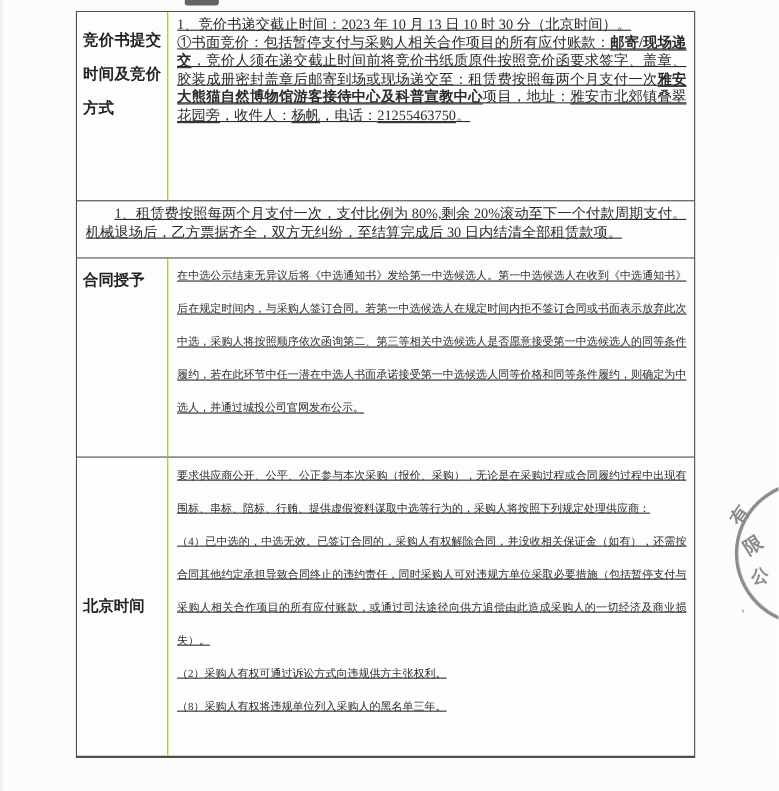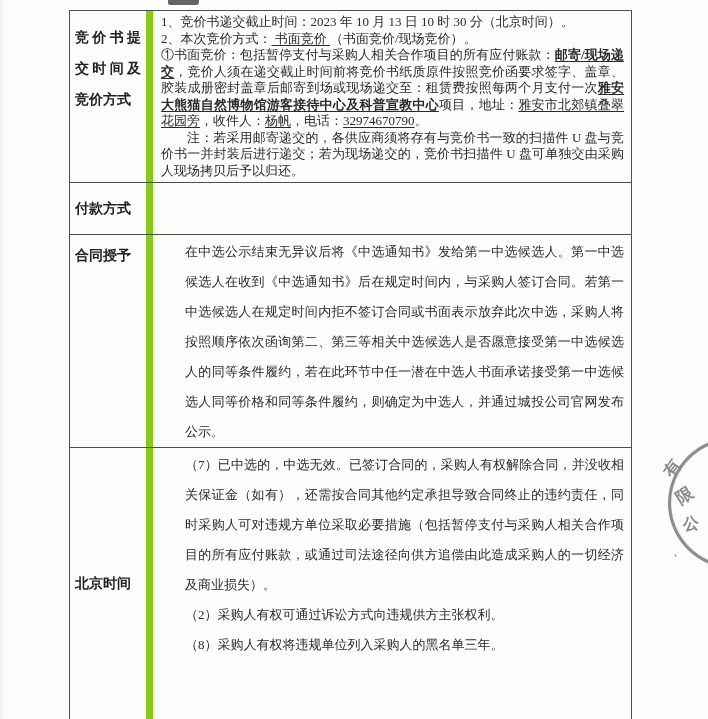--- a/index.html
+++ b/index.html
@@ -19,37 +19,37 @@
     background:#3d3d3d; border-radius:0 0 3px 2px; opacity:.8;
   }
   .doc-table{
     position:absolute; left:69px; top:10px; width:563px;
     border:1px solid #4e4e4e; border-bottom-width:2px;
     background:rgba(255,255,255,0.35);
   }
   .trow{ display:flex; }
   .trow + .trow{ border-top:1px solid #4e4e4e; }
   .hcell{
-    flex:0 0 83px; width:83px; border-right:7px solid #84cc16;
+    flex:0 0 83px; width:83px; border-right:1px solid #84cc16;
     font-weight:bold; font-size:14px; color:#222;
     padding:0 5px; display:flex; justify-content:center;
     text-align:justify;
   }
   .hcell span{ display:block; width:71px; }
   .halign-top{ align-items:flex-start; }
   .halign-top span{ padding-top:11px; }
   .halign-center{ align-items:center; }
   .lh-wide-hdr span{ line-height:31px; }
   .lh-norm-hdr span{ line-height:20px; }
-  .ccell{ flex:1 1 auto; overflow:hidden; }
+  .ccell{ flex:1 1 auto; overflow:hidden;text-decoration:underline; }
   .ccell p{ text-align:justify; }
   .tight{ padding:3px 7px 2px 8px; }
   .tight p{ font-size:13px; line-height:16.5px; }
   .wide{ padding:2px 7px 0 8px; }
-  .wide p{ font-size:13px; line-height:30px;margin-left:24px; }
+  .wide p{ font-size:10px; line-height:30px; }
   .row-0{ min-height:171px; }
   .row-1{ min-height:52px; }
   .row-2{ min-height:181px; }
   .row-3{ min-height:272px; }
   p.indent{ text-indent:2em; }
   .u{ text-decoration:underline; text-underline-offset:2px; }
   .b{ font-weight:bold; }
   
   .seal{
     position:absolute; left:638px; top:424px; width:70px; height:170px;
@@ -77,47 +77,46 @@
   <div class="smudge"></div>
 
   <div class="doc-table">
 
     <div class="trow row-0">
       <div class="hcell halign-top lh-wide-hdr">
         <span>竞价书提交时间及竞价方式</span>
       </div>
       <div class="ccell tight">
           <p><span>1、竞价书递交截止时间：2023 年 10 月 13 日 10 时 30 分（北京时间）。</span></p>
-          <p><span>2、本次竞价方式：</span><span class="u">&nbsp;书面竞价&nbsp;</span><span>（书面竞价/现场竞价）。</span></p>
-          <p><span>①书面竞价：包括暂停支付与采购人相关合作项目的所有应付账款：</span><span class="u b">邮寄/现场递交</span><span>，竞价人须在递交截止时间前将竞价书纸质原件按照竞价函要求签字、盖章、胶装成册密封盖章后邮寄到场或现场递交至：租赁费按照每两个月支付一次</span><span class="u b">雅安大熊猫自然博物馆游客接待中心及科普宣教中心</span><span>项目，地址：</span><span class="u">雅安市北郊镇叠翠花园旁</span><span>，收件人：</span><span class="u">杨帆</span><span>，电话：</span><span class="u">32974670790</span><span>。</span></p>
-          <p class="indent"><span>注：若采用邮寄递交的，各供应商须将存有与竞价书一致的扫描件 U 盘与竞价书一并封装后进行递交；若为现场递交的，竞价书扫描件 U 盘可单独交由采购人现场拷贝后予以归还。</span></p>
+          <p><span>①书面竞价：包括暂停支付与采购人相关合作项目的所有应付账款：</span><span class="u b">邮寄/现场递交</span><span>，竞价人须在递交截止时间前将竞价书纸质原件按照竞价函要求签字、盖章、胶装成册密封盖章后邮寄到场或现场递交至：租赁费按照每两个月支付一次</span><span class="u b">雅安大熊猫自然博物馆游客接待中心及科普宣教中心</span><span>项目，地址：</span><span class="u">雅安市北郊镇叠翠花园旁</span><span>，收件人：</span><span class="u">杨帆</span><span>，电话：</span><span class="u">21255463750</span><span>。</span></p>
         </div>
     </div>
 
     <div class="trow row-1">
-      <div class="hcell halign-center lh-norm-hdr">
-        <span>付款方式</span>
-      </div>
+      <div class="ccell tight">
+          <p class="indent"><span>1、租赁费按照每两个月支付一次，支付比例为 80%,剩余 20%滚动至下一个付款周期支付。机械退场后，乙方票据齐全，双方无纠纷，至结算完成后 30 日内结清全部租赁款项。</span></p>
+        </div>
     </div>
 
     <div class="trow row-2">
       <div class="hcell halign-top lh-norm-hdr">
         <span style="">合同授予</span>
       </div>
       <div class="ccell wide">
           <p><span>在中选公示结束无异议后将《中选通知书》发给第一中选候选人。第一中选候选人在收到《中选通知书》后在规定时间内，与采购人签订合同。若第一中选候选人在规定时间内拒不签订合同或书面表示放弃此次中选，采购人将按照顺序依次函询第二、第三等相关中选候选人是否愿意接受第一中选候选人的同等条件履约，若在此环节中任一潜在中选人书面承诺接受第一中选候选人同等价格和同等条件履约，则确定为中选人，并通过城投公司官网发布公示。</span></p>
         </div>
     </div>
 
     <div class="trow row-3">
       <div class="hcell halign-center lh-norm-hdr">
         <span>北京时间</span>
       </div>
       <div class="ccell wide">
-          <p><span>（7）已中选的，中选无效。已签订合同的，采购人有权解除合同，并没收相关保证金（如有），还需按合同其他约定承担导致合同终止的违约责任，同时采购人可对违规方单位采取必要措施（包括暂停支付与采购人相关合作项目的所有应付账款，或通过司法途径向供方追偿由此造成采购人的一切经济及商业损失）。</span></p>
+          <p><span>要求供应商公开、公平、公正参与本次采购（报价、采购），无论是在采购过程或合同履约过程中出现有围标、串标、陪标、行贿、提供虚假资料谋取中选等行为的，采购人将按照下列规定处理供应商：</span></p>
+          <p><span>（4）已中选的，中选无效。已签订合同的，采购人有权解除合同，并没收相关保证金（如有），还需按合同其他约定承担导致合同终止的违约责任，同时采购人可对违规方单位采取必要措施（包括暂停支付与采购人相关合作项目的所有应付账款，或通过司法途径向供方追偿由此造成采购人的一切经济及商业损失）。</span></p>
           <p><span>（2）采购人有权可通过诉讼方式向违规供方主张权利。</span></p>
           <p><span>（8）采购人有权将违规单位列入采购人的黑名单三年。</span></p>
         </div>
     </div>
 
   </div>
 
   <div class="seal">
     <div class="seal-arc"></div>
     <span class="seal-ch seal-c0">有</span>

